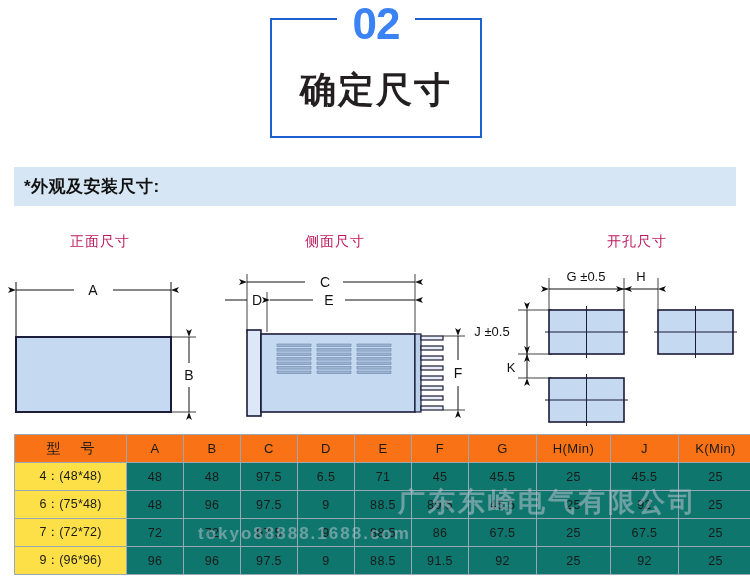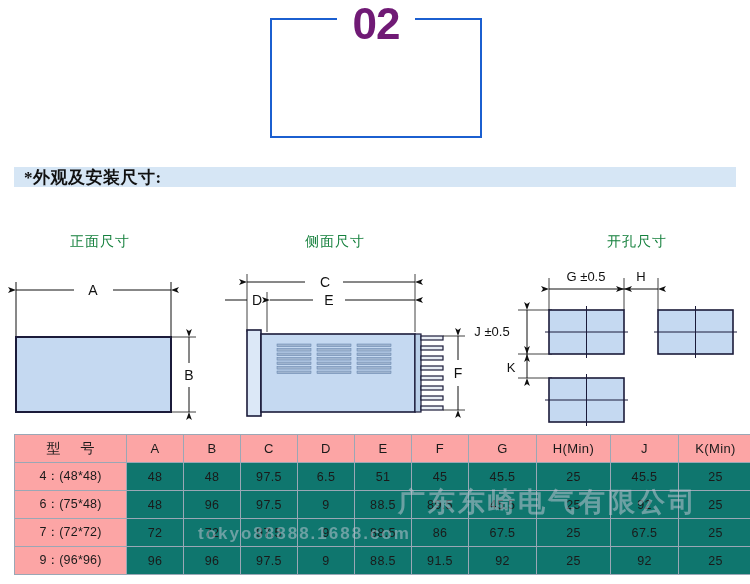--- a/index.html
+++ b/index.html
@@ -18,49 +18,49 @@
   }
   .header-box{
     position:absolute; inset:0;
     border:2px solid #1b5fd0;
     background:#fff;
   }
   .header-num{
     position:absolute; left:0; right:0; top:-16px;
     text-align:center;
     font-size:44px; font-weight:bold; line-height:1;
-    color:#701a75;
+    color:#3b82f6;
     letter-spacing:-1px;
   }
   .header-num span{
     background:#fff; padding:0 16px; display:inline-block;
   }
   .header-title{
     position:absolute; left:0; right:0; top:52px;
     text-align:center;
     font-size:36px; font-weight:bold; line-height:1.1;
     color:#231f20;
     letter-spacing:2px;
   }
 
   
   .section-band{
-    position:absolute; left:14px; top:167px; width:722px; height:20px;
+    position:absolute; left:14px; top:167px; width:722px; height:39px;
     background:#d6e6f5;
-    display:flex; align-items:center;font-family:Liberation Serif, serif;
+    display:flex; align-items:center;
   }
   .section-band-text{
     font-size:17px; font-weight:bold; color:#111;
     padding-left:10px; letter-spacing:0.5px;
   }
 
   
   .dia-title{
     position:absolute;
-    font-size:14px; color:#15803d; letter-spacing:1px;
+    font-size:14px; color:#be185d; letter-spacing:1px;
     white-space:nowrap;
   }
   #t-front{ left:70px; top:233px; }
   #t-side { left:305px; top:233px; }
   #t-cut  { left:563px; top:233px;margin-left:44px; }
 
   
   .dwg{ position:absolute; }
   #dwg-front{ left:0px;   top:262px; width:225px; height:170px; }
   #dwg-side { left:225px; top:262px; width:245px; height:170px; }
@@ -80,28 +80,28 @@
     height:28px;
     text-align:center;
     vertical-align:middle;
     font-weight:normal;
     color:#1a1a1a;
     padding:0;
     letter-spacing:0.4px;
     background:#0f766e;
   }
   table.spec thead th{
-    background:#fca5a5;
+    background:#f97316;
     font-size:13px;
   }
   table.spec thead th.model-head{
     letter-spacing:8px; text-indent:8px; font-size:14px;
   }
   table.spec td.model-cell{
-    background:#fca5a5;
+    background:#fde047;
     font-size:12.5px;
     letter-spacing:0.2px;
   }
   col.c-model{ width:112px; }
   col.c-n    { width:57px; }
   col.c-w    { width:68px; }
   col.c-min  { width:74px; }
 
   
   .wm{
@@ -117,20 +117,21 @@
   #wm2{ left:198px; top:524px; font-size:17px; letter-spacing:2px; }
 </style>
 </head>
 <body>
 
 <div class="header-wrap">
   <div class="header-box"></div>
   <div class="header-num">
     <span>02</span>
   </div>
+  <div class="header-title">确定尺寸</div>
 </div>
 
 <div class="section-band">
   <div class="section-band-text">*外观及安装尺寸:</div>
 </div>
 
 <div class="dia-title" id="t-front">正面尺寸</div>
 <div class="dia-title" id="t-side">侧面尺寸</div>
 <div class="dia-title" id="t-cut">开孔尺寸</div>
 
@@ -320,21 +321,21 @@
         <th>K(Min)</th>
       </tr>
     </thead>
     <tbody>
       <tr>
         <td class="model-cell">4：(48*48)</td>
         <td>48</td>
         <td>48</td>
         <td>97.5</td>
         <td>6.5</td>
-        <td>51</td>
+        <td>71</td>
         <td>45</td>
         <td>45.5</td>
         <td>25</td>
         <td>45.5</td>
         <td>25</td>
       </tr>
       <tr>
         <td class="model-cell">6：(75*48)</td>
         <td>48</td>
         <td>96</td>

